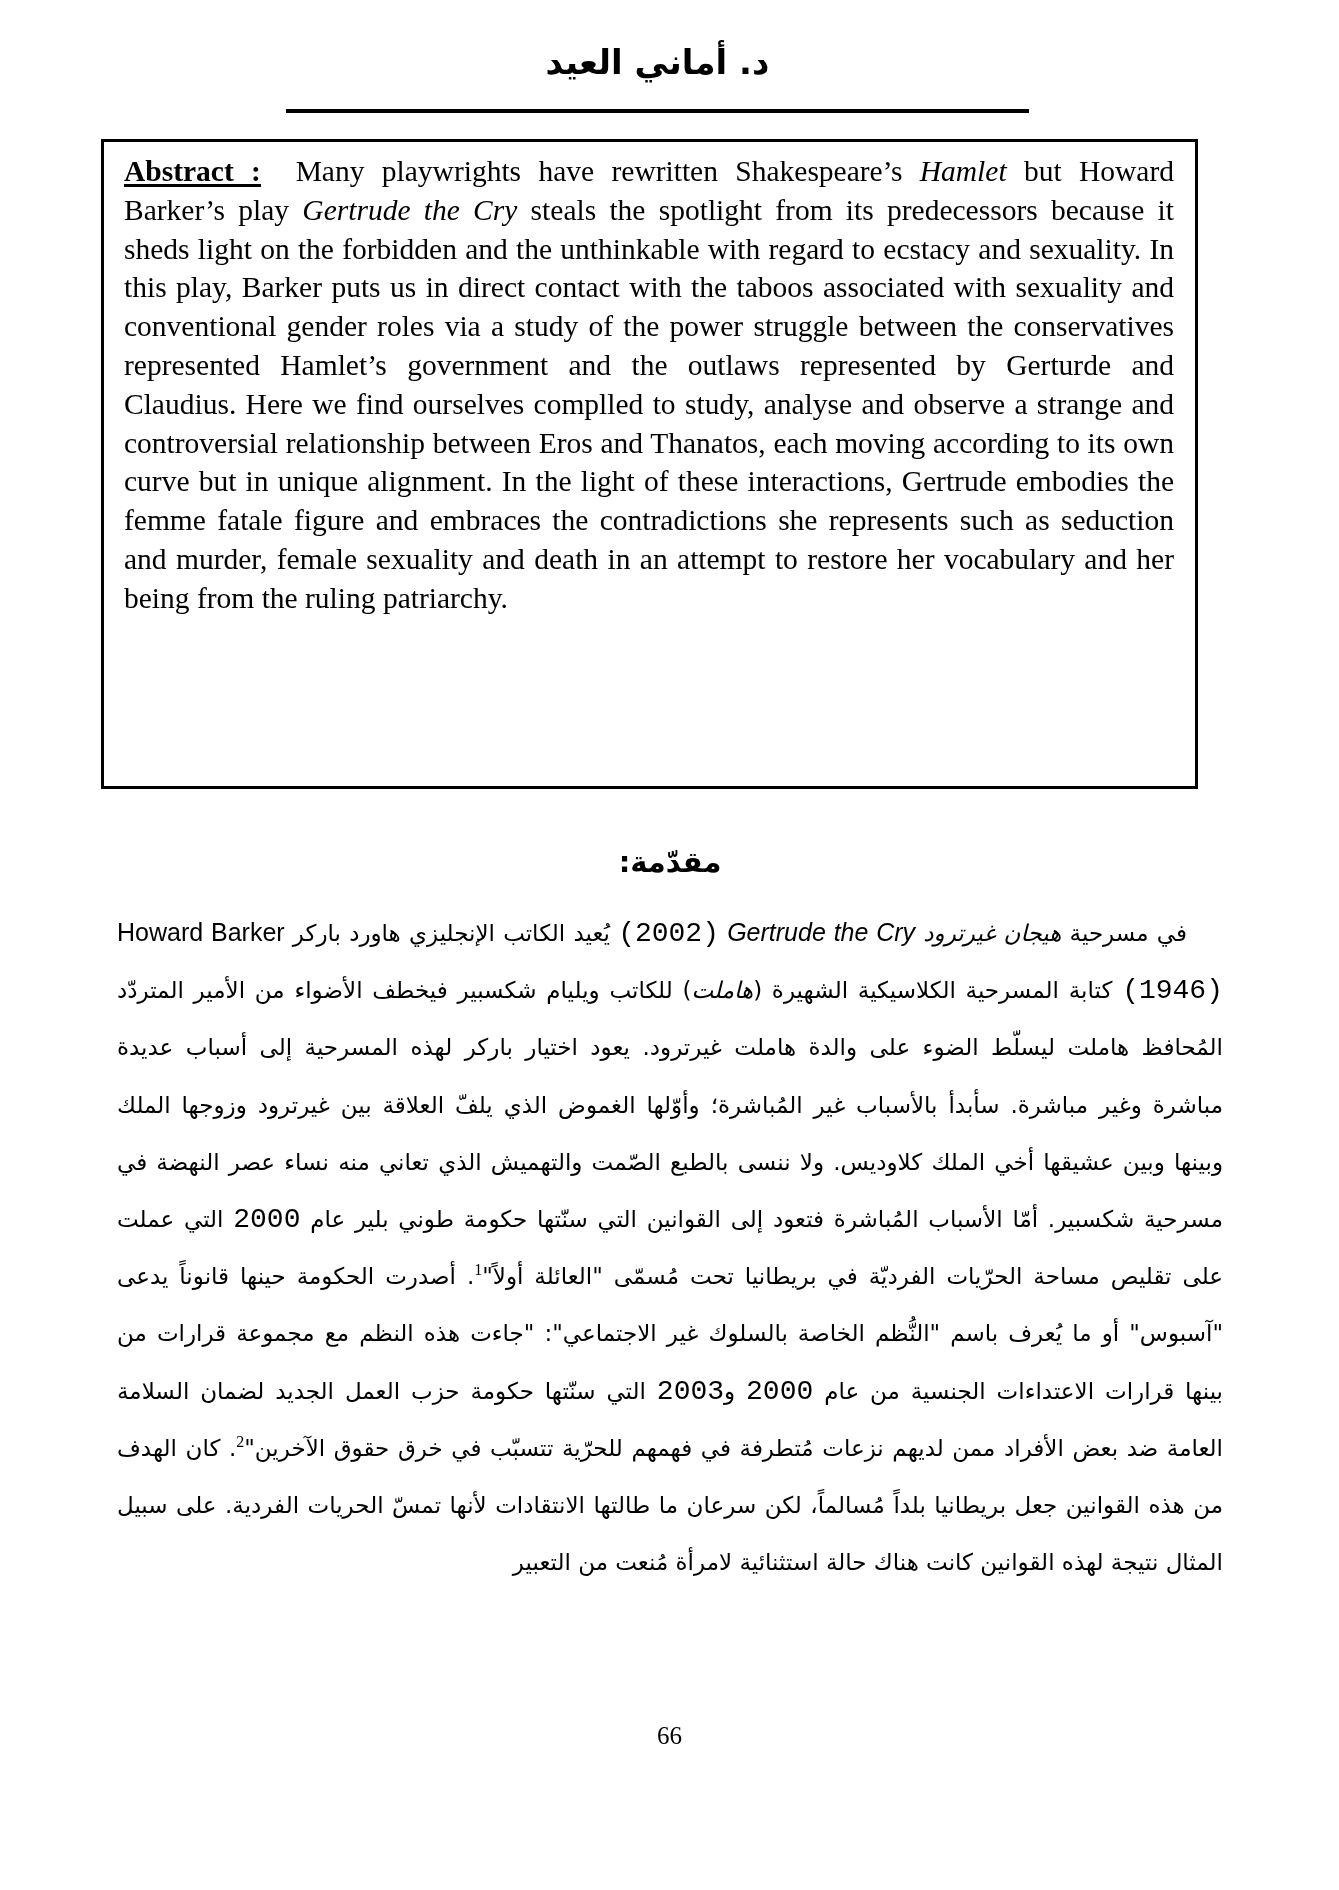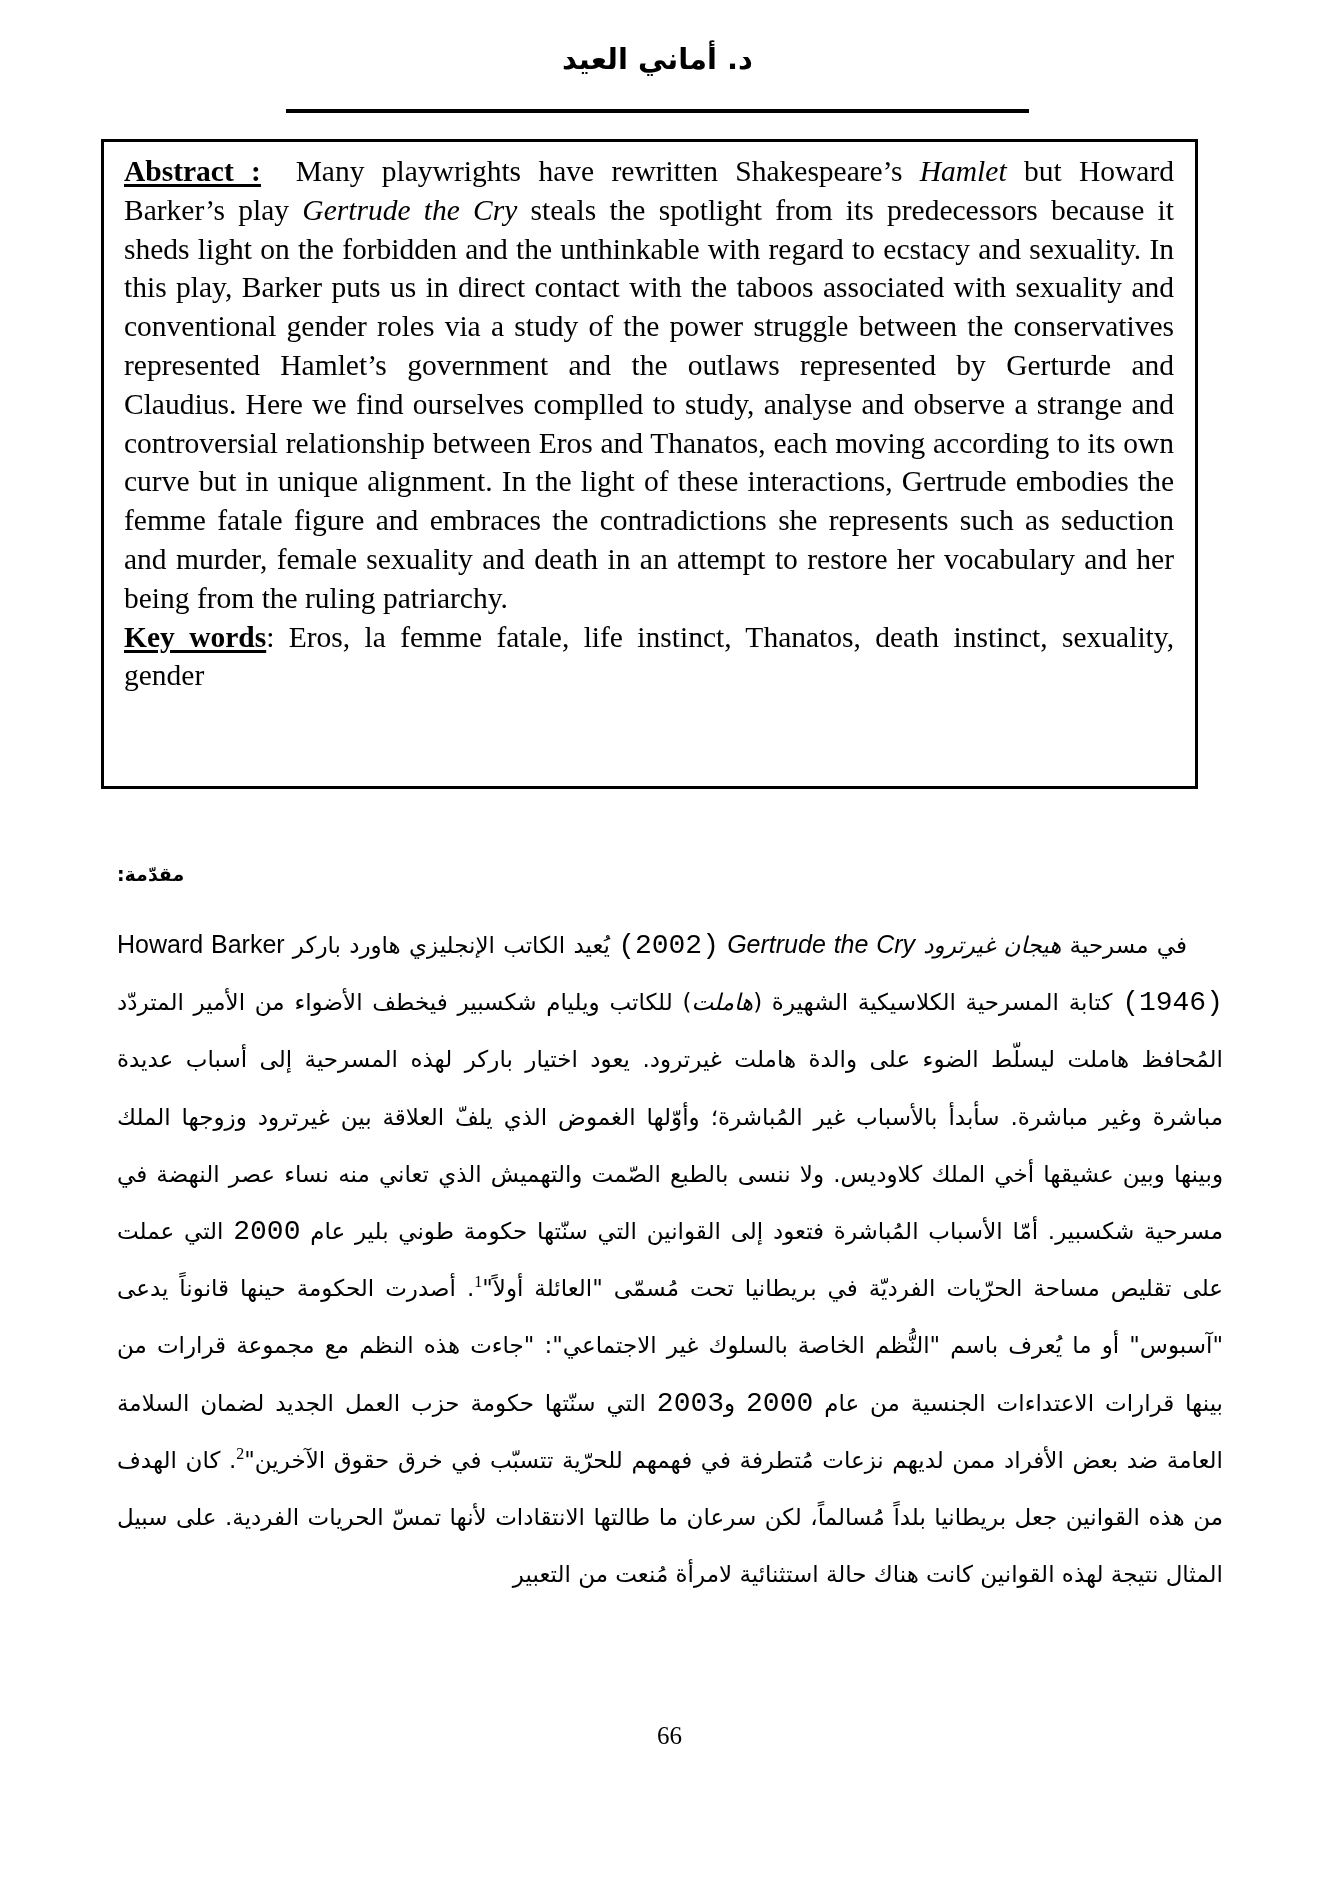--- a/index.html
+++ b/index.html
@@ -1,41 +1,41 @@
 <!DOCTYPE html>
 <html><head>
 <meta charset="utf-8">
 <style>
   html, body { margin: 0; padding: 0; background: #ffffff; }
   body { width: 1339px; height: 1890px; position: relative; overflow: hidden; color: #000; }
   .author {
     position: absolute; top: 42px; left: 286px; width: 743px;
     text-align: center; direction: rtl;
-    font-family: "DejaVu Sans", sans-serif; font-weight: bold; font-size: 29px;
+    font-family: "DejaVu Sans", sans-serif; font-weight: bold; font-size: 34px;
   }
   .rule {
     position: absolute; top: 109px; left: 286px; width: 743px; height: 4px; background: #000;
   }
   .abstract-box {
     position: absolute; top: 139px; left: 101px; width: 1097px; height: 650px;
     border: 3px solid #000; box-sizing: border-box;
     padding: 10px 21px 0 20px;
     font-family: "Liberation Serif", serif; font-size: 29.5px; line-height: 38.8px;
     text-align: justify;
   }
   .abstract-box p { margin: 0; }
   .label { font-weight: bold; text-decoration: underline; text-decoration-thickness: 3px; text-underline-offset: 3px; }
   .abstract-box i { font-style: italic; }
   .intro {
     position: absolute; top: 838px; left: 117px; width: 1106px;
     direction: rtl;
     font-family: "DejaVu Sans", sans-serif;
   }
   .intro-heading {
-    font-weight: bold; font-size: 19px; line-height: 40px; margin: 16px 0 22px 0; text-align: left;
+    font-weight: bold; font-size: 29px; line-height: 40px; margin: 4px 0 22px 0; text-align: center;
   }
   .intro-body {
     margin: 0; font-size: 23px; line-height: 57.2px; text-align: justify; text-align-last: right;
     text-indent: 36px;
   }
   .intro-body .lat { font-family: Liberation Sans, sans-serif; font-size: 25px; }
   .intro-body .num { font-family: Liberation Mono, monospace; font-size: 28px; }
   .intro-body .it { font-style: italic; }
   .intro-body sup { font-family: "Liberation Serif", serif; font-size: 16px; line-height: 0; }
   .page-number {
@@ -44,21 +44,20 @@
   }
 </style>
 </head>
 <body>
 
 <div class="author">د. أماني العيد</div>
 <div class="rule"></div>
 
 <div class="abstract-box">
   <p><span class="label">Abstract :</span><span style="white-space:pre-wrap">  Many playwrights have rewritten Shakespeare’s </span><i>Hamlet</i><span> but Howard Barker’s play </span><i>Gertrude the Cry</i><span> steals the spotlight from its predecessors because it sheds light on the forbidden and the unthinkable with regard to ecstacy and sexuality. In this play, Barker puts us in direct contact with the taboos associated with sexuality and conventional gender roles via a study of the power struggle between the conservatives represented Hamlet’s government and the outlaws represented by Gerturde and Claudius. Here we find ourselves complled to study, analyse and observe a strange and controversial relationship between Eros and Thanatos, each moving according to its own curve but in unique alignment. In the light of these interactions, Gertrude embodies the femme fatale figure and embraces the contradictions she represents such as seduction and murder, female sexuality and death in an attempt to restore her vocabulary and her being from the ruling patriarchy.</span></p>
-  <p><span class="label">Key words</span><span>: Eros, la femme fatale, life instinct, Thanatos, death instinct, sexuality, gender</span></p>
 </div>
 
 <div class="intro">
   <h2 class="intro-heading">مقدّمة:</h2>
   <p class="intro-body"><span>في مسرحية </span><span class="it">هيجان غيرترود</span> <span class="lat it" dir="ltr">Gertrude the Cry</span> <span class="num" dir="ltr">(2002)</span><span> يُعيد الكاتب الإنجليزي هاورد باركر </span><span class="lat" dir="ltr">Howard Barker</span> <span class="num" dir="ltr">(1946)</span><span> كتابة المسرحية الكلاسيكية الشهيرة (</span><span class="it">هاملت</span><span>) للكاتب ويليام شكسبير فيخطف الأضواء من الأمير المتردّد المُحافظ هاملت ليسلّط الضوء على والدة هاملت غيرترود. يعود اختيار باركر لهذه المسرحية إلى أسباب عديدة مباشرة وغير مباشرة. سأبدأ بالأسباب غير المُباشرة؛ وأوّلها الغموض الذي يلفّ العلاقة بين غيرترود وزوجها الملك وبينها وبين عشيقها أخي الملك كلاوديس. ولا ننسى بالطبع الصّمت والتهميش الذي تعاني منه نساء عصر النهضة في مسرحية شكسبير. أمّا الأسباب المُباشرة فتعود إلى القوانين التي سنّتها حكومة طوني بلير عام </span><span class="num">2000</span><span> التي عملت على تقليص مساحة الحرّيات الفرديّة في بريطانيا تحت مُسمّى "العائلة أولاً"</span><sup>1</sup><span>. أصدرت الحكومة حينها قانوناً يدعى "آسبوس" أو ما يُعرف باسم "النُّظم الخاصة بالسلوك غير الاجتماعي": "جاءت هذه النظم مع مجموعة قرارات من بينها قرارات الاعتداءات الجنسية من عام </span><span class="num">2000</span><span> و</span><span class="num">2003</span><span> التي سنّتها حكومة حزب العمل الجديد لضمان السلامة العامة ضد بعض الأفراد ممن لديهم نزعات مُتطرفة في فهمهم للحرّية تتسبّب في خرق حقوق الآخرين"</span><sup>2</sup><span>. كان الهدف من هذه القوانين جعل بريطانيا بلداً مُسالماً، لكن سرعان ما طالتها الانتقادات لأنها تمسّ الحريات الفردية. على سبيل المثال نتيجة لهذه القوانين كانت هناك حالة استثنائية لامرأة مُنعت من التعبير</span></p>
 </div>
 
 <div class="page-number">66</div>
 
 </body></html>

